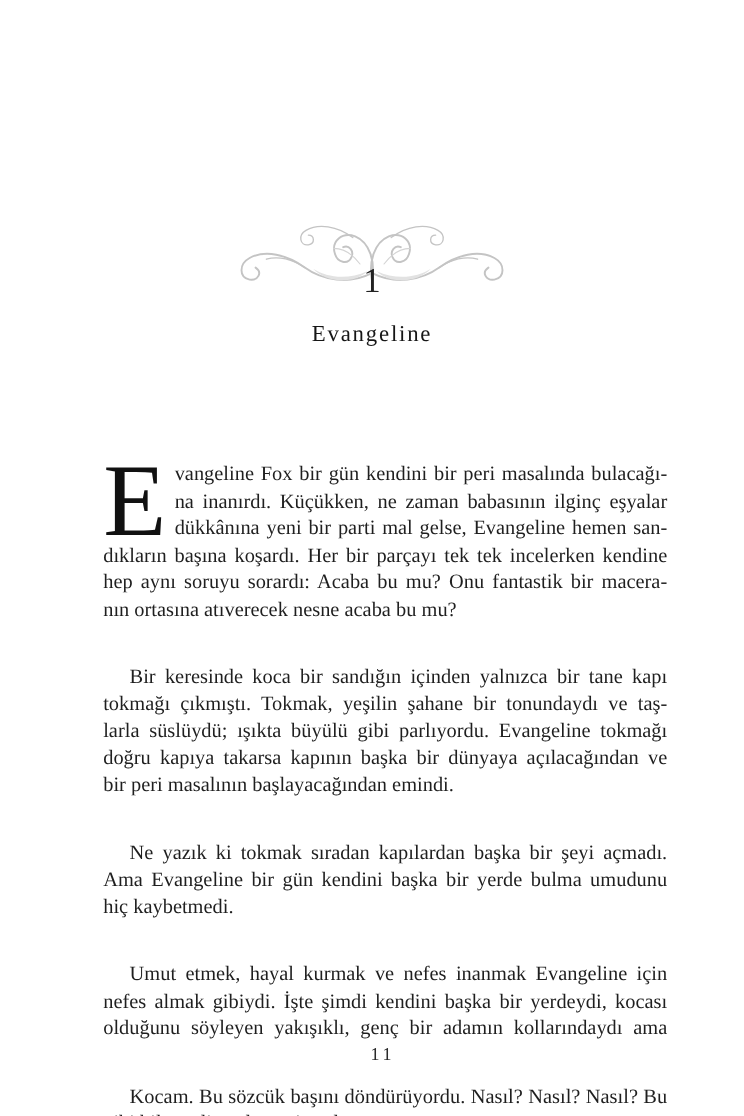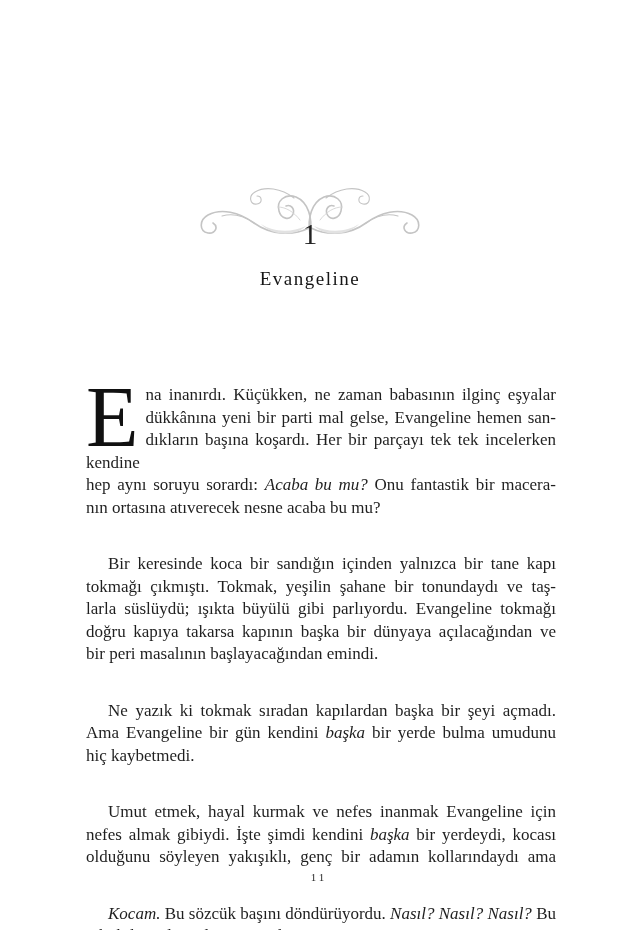--- a/index.html
+++ b/index.html
@@ -54,36 +54,36 @@
     text-align: justify;
   }
   .paragraph { margin: 0; }
   .line {
     text-align: justify;
     text-align-last: justify;
     text-justify: inter-word;
   }
   .line.last { text-align-last: left; }
   .line.indent { text-indent: 22px; margin-top: 34px; }
-  .italic { font-style: italic; }
+  .italic { }
   .dropcap {
     float: left;
     font-size: 86px;
     line-height: 67.5px;
     height: 67.5px;
     margin: 0 7px 0 0;
     color: #111111;
   }
   .page-number {
     position: absolute;
     top: 871px;
     left: 0;
     right: 0;
     text-align: center;
-    font-size: 11px;
+    font-size: 15px;
     letter-spacing: 3px;
     padding-left: 18px;
     color: #2a2a2a;
   }
 </style>
 </head>
 <body>
 
 <div class="page">
 
@@ -106,20 +106,21 @@
     </g>
   </svg>
 
   <div class="chapter-number">1</div>
 
   <h1 class="chapter-title">Evangeline</h1>
 
   <div class="body-text">
       <div class="paragraph">
         <span class="dropcap">E</span>
+        <div class="line"><span>vangeline Fox bir gün kendini bir peri masalında bulacağı-</span></div>
         <div class="line"><span>na inanırdı. Küçükken, ne zaman babasının ilginç eşyalar</span></div>
         <div class="line"><span>dükkânına yeni bir parti mal gelse, Evangeline hemen san-</span></div>
         <div class="line"><span>dıkların başına koşardı. Her bir parçayı tek tek incelerken kendine</span></div>
         <div class="line"><span>hep aynı soruyu sorardı: </span><span class="italic">Acaba bu mu?</span><span> Onu fantastik bir macera-</span></div>
         <div class="line last"><span>nın ortasına atıverecek nesne acaba bu mu?</span></div>
       </div>
       <div class="paragraph">
         <div class="line indent"><span>Bir keresinde koca bir sandığın içinden yalnızca bir tane kapı</span></div>
         <div class="line"><span>tokmağı çıkmıştı. Tokmak, yeşilin şahane bir tonundaydı ve taş-</span></div>
         <div class="line"><span>larla süslüydü; ışıkta büyülü gibi parlıyordu. Evangeline tokmağı</span></div>

